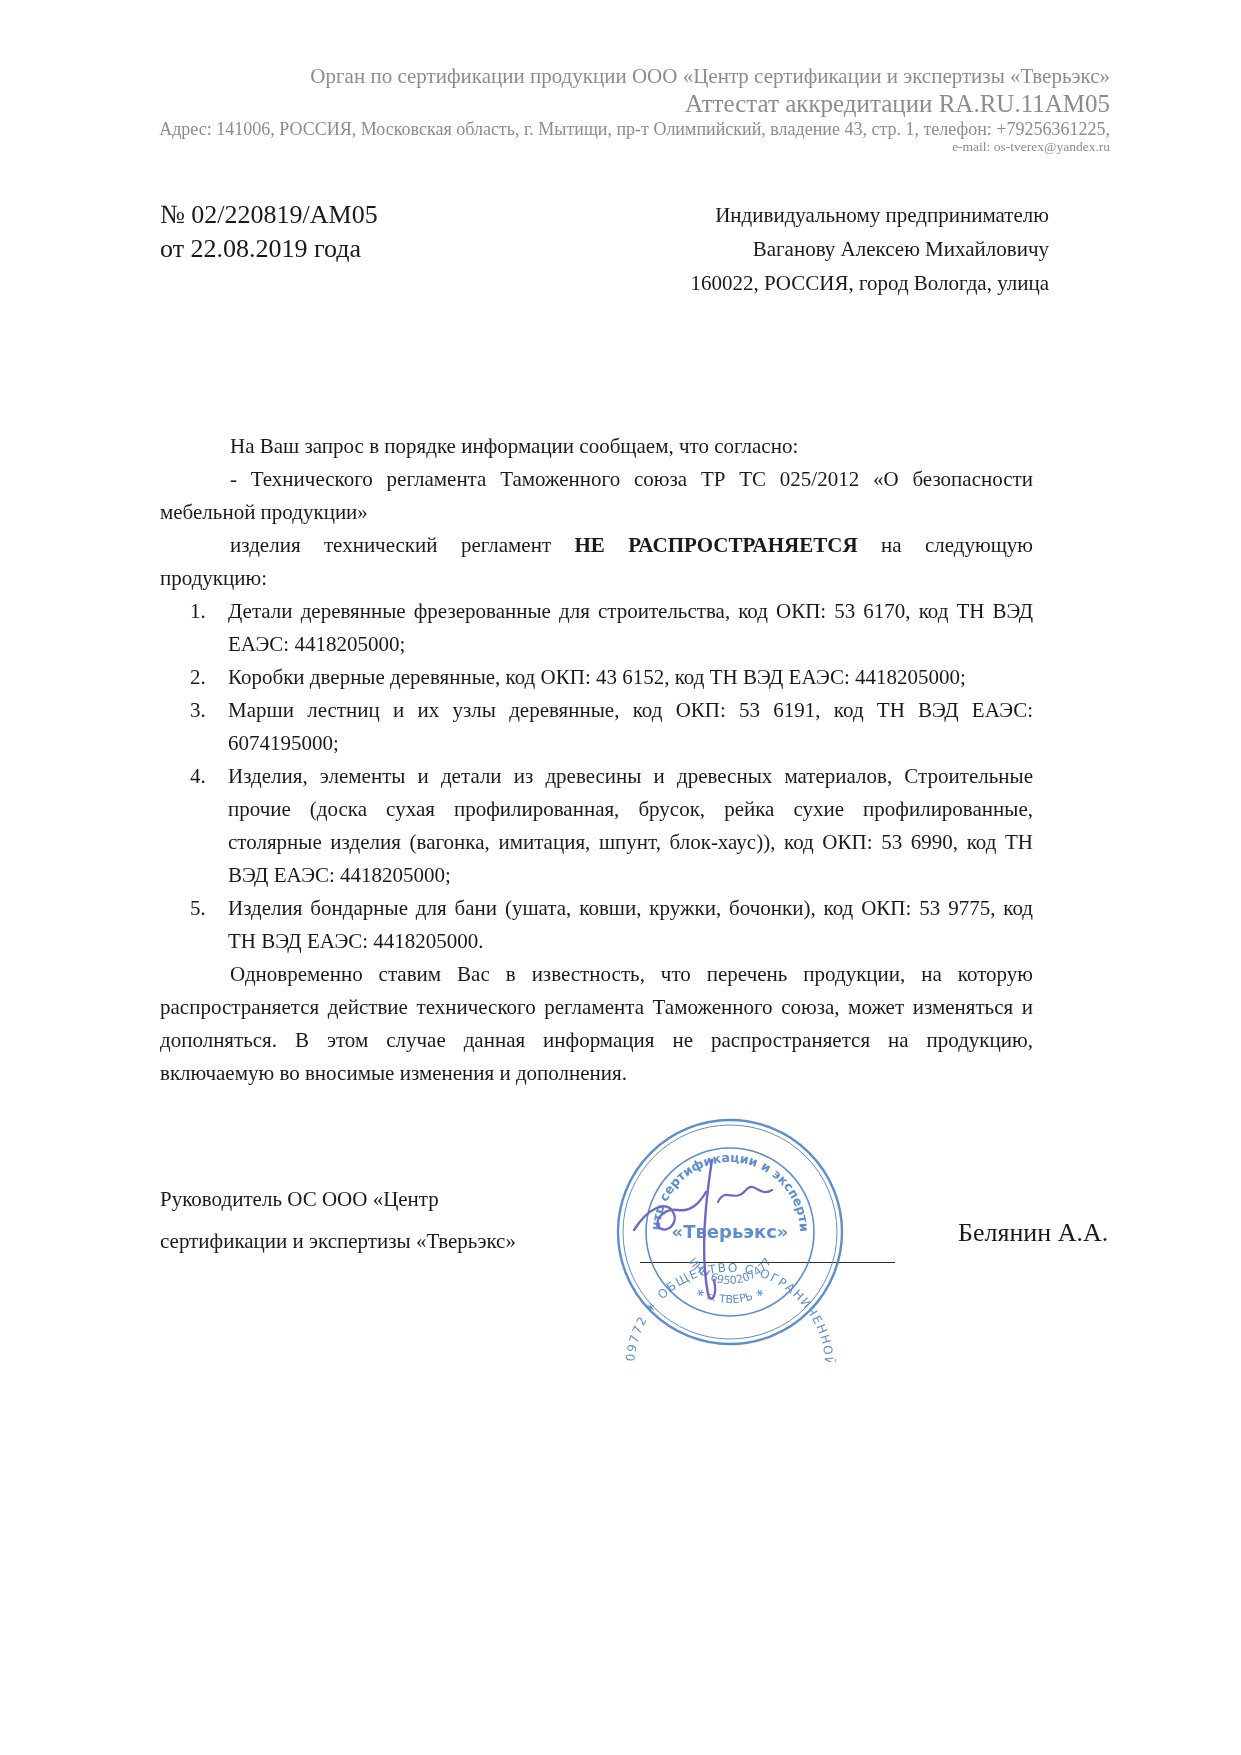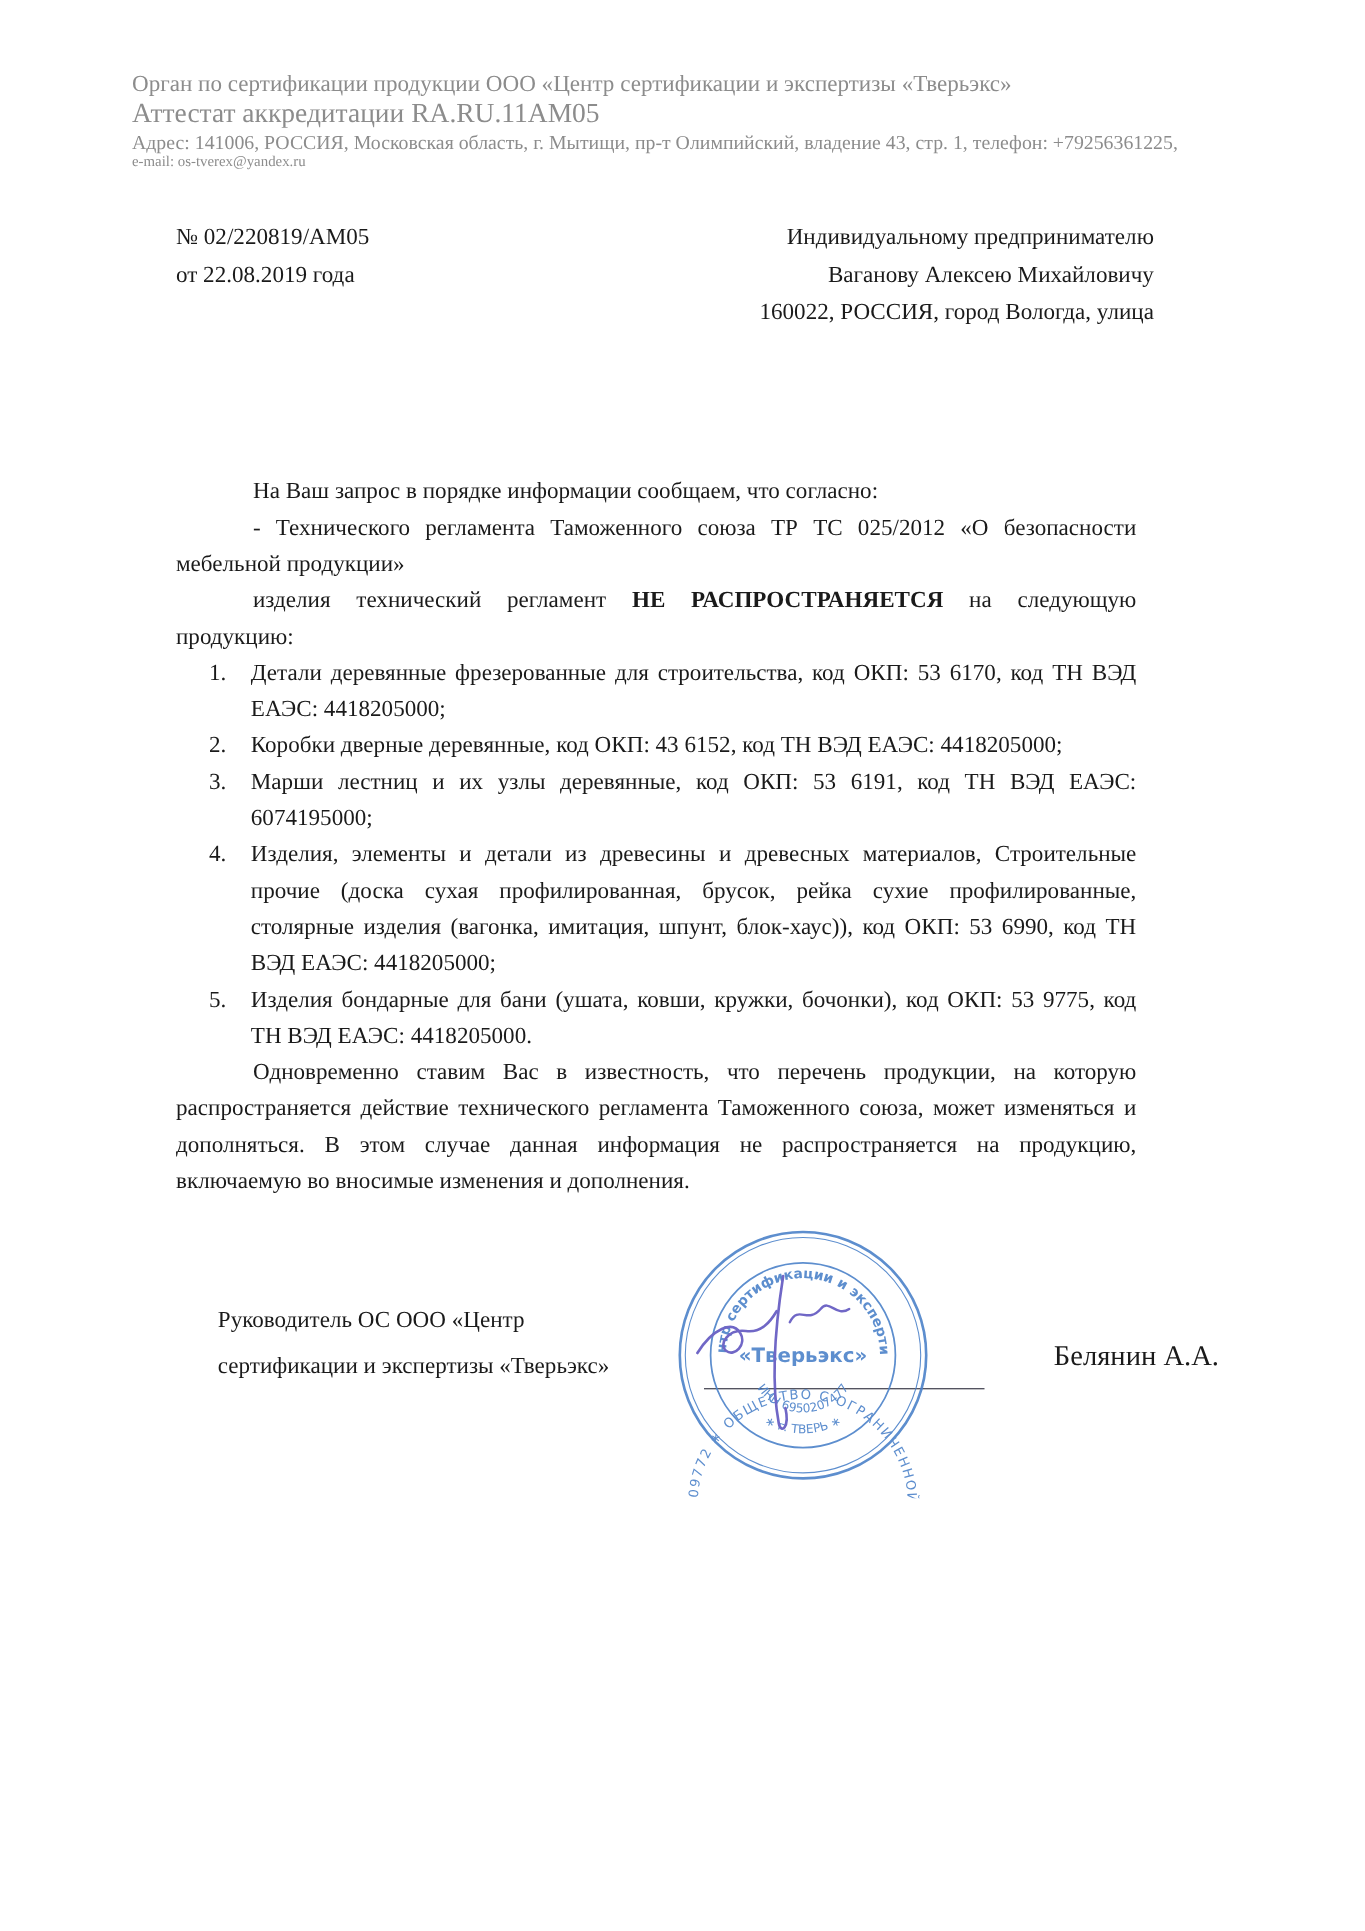--- a/index.html
+++ b/index.html
@@ -16,21 +16,21 @@
     color: #1a1a1a;
     overflow: hidden;
   }
 
   
   .letterhead {
     position: absolute;
     top: 62px;
     left: 120px;
     width: 990px;
-    text-align: left;
+    text-align: right;
     color: #8c8c8c;
   }
   .letterhead .org-line {
     font-size: 21px;
     line-height: 28px;
   }
   .letterhead .attestation-line {
     font-size: 25px;
     line-height: 27px;
   }
@@ -42,21 +42,21 @@
   .letterhead .email-line {
     font-size: 13.5px;
     line-height: 18px;
   }
 
   
   .ref-block {
     position: absolute;
     top: 198px;
     left: 160px;
-    font-size: 21px;
+    font-size: 26px;
     line-height: 34px;
   }
   .recipient-block {
     position: absolute;
     top: 198px;
     right: 192px;
     width: 520px;
     text-align: right;
     font-size: 21px;
     line-height: 34px;
@@ -98,21 +98,20 @@
   }
 
   
   .sig-title {
     position: absolute;
     top: 1178px;
     left: 160px;
     width: 440px;
     font-size: 21px;
     line-height: 42px;
-    margin-left: 38px;
   }
   .sig-name {
     position: absolute;
     top: 1218px;
     left: 958px;
     font-size: 26px;
   }
   .sig-line {
     position: absolute;
     top: 1262px;

